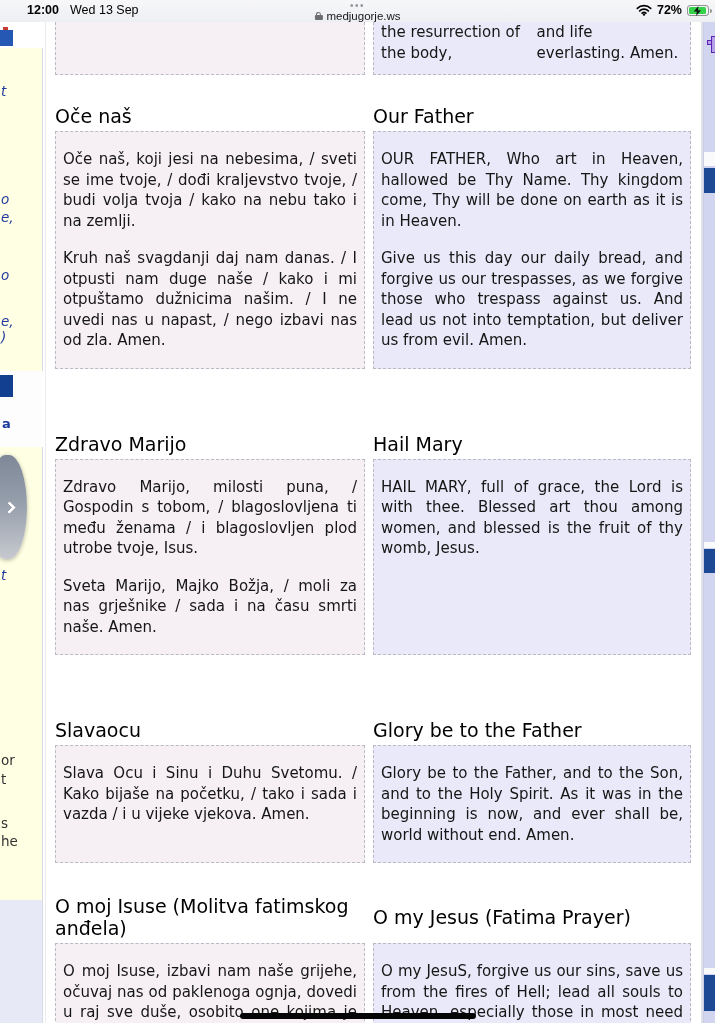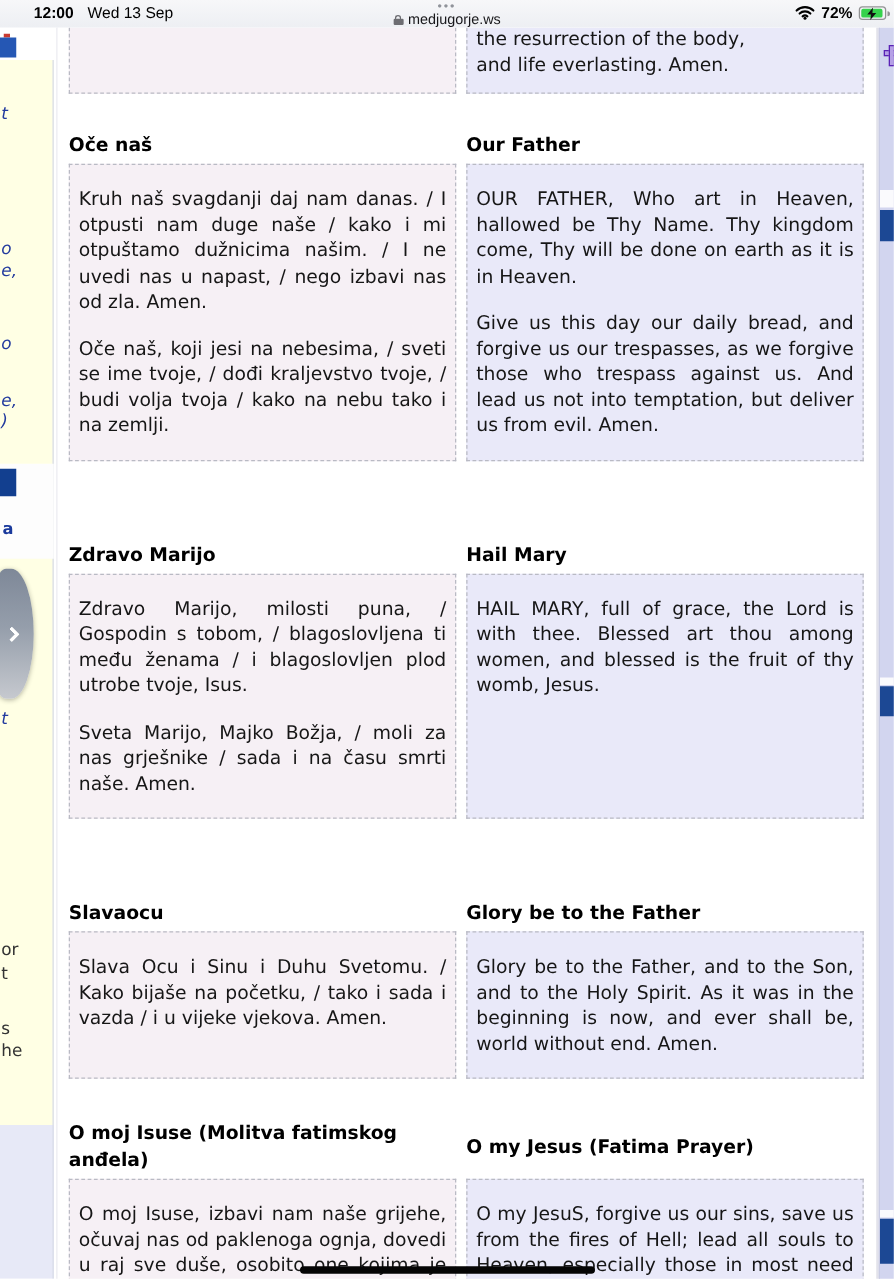--- a/index.html
+++ b/index.html
@@ -53,30 +53,30 @@
             box-shadow:0 1px 4px rgba(0,0,0,.3);
             display:flex; align-items:center; justify-content:center; cursor:pointer; }
   .chev { width:9px; height:9px; border-top:3px solid #fff; border-right:3px solid #fff;
           border-radius:1px; transform:rotate(45deg); margin-right:6px; }
 
   
   .main { position:absolute; left:46px; top:22px; width:657px; bottom:0; background:#fff;
           border-right:2px solid #e2e2ea; padding-left:9px; z-index:4; overflow:hidden; }
   .heading-row { display:flex; gap:8px; align-items:center; margin:30px 0 4px 0; }
   .heading-row.gap-lg { margin-top:64px; }
-  .h-col { margin:0; font-size:15px; line-height:22px; font-weight:700; color:#000; }
+  .h-col { margin:0; font-size:19px; line-height:22px; font-weight:400; color:#000; }
   .h-hr { width:310px; } .h-en { width:318px; }
   .cells { display:flex; gap:8px; align-items:stretch; }
   .cell { border:1px dashed #b9bac4; padding:0 7px; font-size:15px; line-height:20.5px;
           color:#161616; text-align:justify; }
   .cell.hr { width:310px; background:#f6f0f5; }
   .cell.en { width:318px; background:#e9e9f9; }
   .cell p { margin:17px 0; }
   .cells.partial .cell { height:53px; border-top:none; overflow:hidden;
-                         display:flex; flex-direction:column; justify-content:flex-end; padding-bottom:12px; }
+                         display:flex; flex-direction:row; justify-content:flex-end; padding-bottom:12px; }
   .cells.partial .line { text-align:left; margin:0; }
 
   
   .right-strip { position:absolute; right:0; top:22px; bottom:0; width:12px; background:#d2d5ef;
                  border-left:1px solid #c9cce4; overflow:hidden; z-index:5; }
   .rs-cross { position:absolute; top:14px; left:3px; width:16px; height:18px; }
   .rs-cross .v { position:absolute; left:4px; top:0; width:5px; height:17px; background:#b5a0e6; border:1px solid #5a22b5; }
   .rs-cross .h { position:absolute; left:0; top:4px; width:14px; height:5px; background:#b5a0e6; border:1px solid #5a22b5; }
   .rs-white { position:absolute; left:0; width:12px; background:#fafafd; }
   .rs-navy  { position:absolute; left:0; width:12px; background:#1c4894; }
@@ -159,22 +159,22 @@
     </div>
   </div>
 
   <div>
     <div class="heading-row">
       <h3 class="h-col h-hr">Oče naš</h3>
       <h3 class="h-col h-en">Our Father</h3>
     </div>
     <div class="cells">
       <div class="cell hr">
+        <p>Oče naš, koji jesi na nebesima, / sveti se ime tvoje, / dođi kraljevstvo tvoje, / budi volja tvoja / kako na nebu tako i na zemlji.</p>
         <p>Kruh naš svagdanji daj nam danas. / I otpusti nam duge naše / kako i mi otpuštamo dužnicima našim. / I ne uvedi nas u napast, / nego izbavi nas od zla. Amen.</p>
-        <p>Oče naš, koji jesi na nebesima, / sveti se ime tvoje, / dođi kraljevstvo tvoje, / budi volja tvoja / kako na nebu tako i na zemlji.</p>
       </div>
       <div class="cell en">
         <p>OUR FATHER, Who art in Heaven, hallowed be Thy Name. Thy kingdom come, Thy will be done on earth as it is in Heaven.</p>
         <p>Give us this day our daily bread, and forgive us our trespasses, as we forgive those who trespass against us. And lead us not into temptation, but deliver us from evil. Amen.</p>
       </div>
     </div>
   </div>
 
   <div>
     <div class="heading-row gap-lg">

